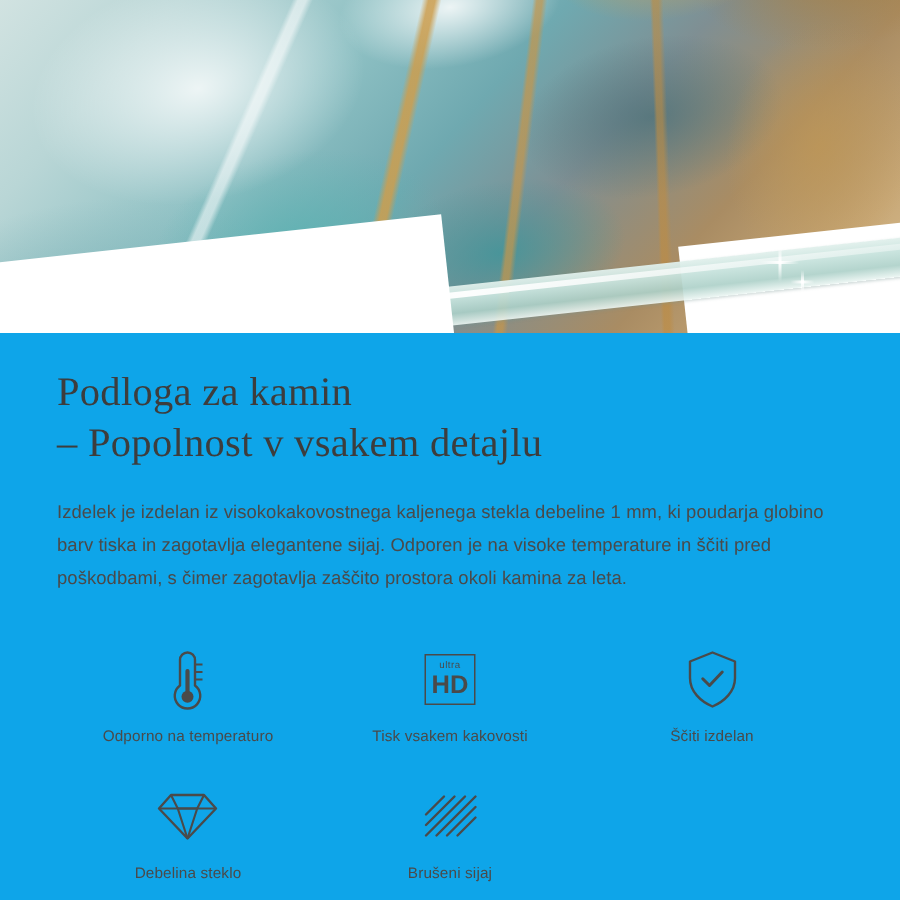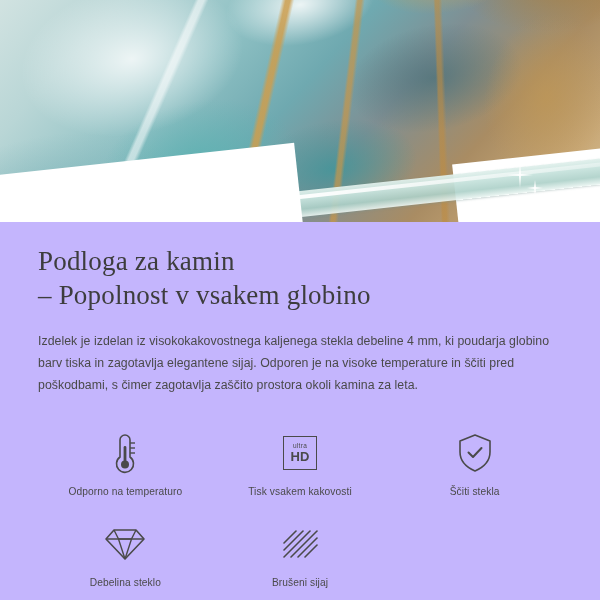--- a/index.html
+++ b/index.html
@@ -8,21 +8,21 @@
     height: 600px;
     background: #ffffff;
     font-family: "Liberation Sans", sans-serif;
     overflow: hidden;
   }
 
   .page {
     position: relative;
     width: 600px;
     height: 600px;
-    background: #c4b5fd;
+    background: #0ea5e9;
   }
 
   
   .hero {
     position: relative;
     width: 600px;
     height: 222px;
     overflow: hidden;
     background: #ffffff;
   }
@@ -171,21 +171,21 @@
     justify-content: center;
     line-height: 1;
   }
   .ultrahd .u {
     font-size: 6.5px;
     letter-spacing: 0.3px;
     color: #4a4a4a;
     margin-bottom: 1px;
   }
   .ultrahd .hd {
-    font-size: 13px;
+    font-size: 17px;
     font-weight: bold;
     color: #4a4a4a;
   }
   svg { display: block; }
 </style>
 </head>
 <body>
 
 <div class="page">
 
@@ -197,24 +197,24 @@
     <div class="hero-edge-hi"></div>
     <div class="hero-mask-left"></div>
     <div class="sparkle sp1"></div>
     <div class="sparkle sp2"></div>
   </div>
 
   <div class="content">
 
     <h1 class="headline">
       <span>Podloga za kamin</span>
-      <span class="l2">– Popolnost v vsakem globino</span>
+      <span class="l2">– Popolnost v vsakem detajlu</span>
     </h1>
 
-    <p class="body">Izdelek je izdelan iz visokokakovostnega kaljenega stekla debeline 4 mm, ki poudarja globino barv tiska in zagotavlja elegantene sijaj. Odporen je na visoke temperature in ščiti pred poškodbami, s čimer zagotavlja zaščito prostora okoli kamina za leta.</p>
+    <p class="body">Izdelek je izdelan iz visokokakovostnega kaljenega stekla debeline 1 mm, ki poudarja globino barv tiska in zagotavlja elegantene sijaj. Odporen je na visoke temperature in ščiti pred poškodbami, s čimer zagotavlja zaščito prostora okoli kamina za leta.</p>
 
     <div class="features">
 
       <div class="feature">
         <div class="feature-icon">
           <svg width="30" height="44" viewBox="0 0 30 44">
             <path d="M15 4 a5 5 0 0 1 5 5 v17 a8.5 8.5 0 1 1 -10 0 V9 a5 5 0 0 1 5 -5 z" fill="none" stroke="#4a4a4a" stroke-width="1.6"></path>
             <circle cx="15" cy="33.5" r="4" fill="#4a4a4a"></circle>
             <rect x="13.6" y="15" width="2.8" height="16" rx="1.4" fill="#4a4a4a"></rect>
             <line x1="20" y1="12" x2="25" y2="12" stroke="#4a4a4a" stroke-width="1.4"></line>
@@ -235,21 +235,21 @@
         <div class="feature-label">Tisk vsakem kakovosti</div>
       </div>
 
       <div class="feature">
         <div class="feature-icon">
           <svg width="38" height="42" viewBox="0 0 38 42">
             <path d="M19 3 L34 9 v11 c0 9 -7 15.5 -15 19 C11 35.5 4 29 4 20 V9 Z" fill="none" stroke="#4a4a4a" stroke-width="1.6" stroke-linejoin="round"></path>
             <path d="M12.5 20.5 l4.5 4.5 l8.5 -9" fill="none" stroke="#4a4a4a" stroke-width="2" stroke-linecap="round" stroke-linejoin="round"></path>
           </svg>
         </div>
-        <div class="feature-label">Ščiti stekla</div>
+        <div class="feature-label">Ščiti izdelan</div>
       </div>
 
       <div class="feature">
         <div class="feature-icon">
           <svg width="42" height="36" viewBox="0 0 42 36">
             <path d="M10 4 H32 L40 13 L21 33 L2 13 Z" fill="none" stroke="#4a4a4a" stroke-width="1.6" stroke-linejoin="round"></path>
             <path d="M2 13 H40" stroke="#4a4a4a" stroke-width="1.4"></path>
             <path d="M10 4 L14.5 13 L21 33" fill="none" stroke="#4a4a4a" stroke-width="1.4"></path>
             <path d="M32 4 L27.5 13 L21 33" fill="none" stroke="#4a4a4a" stroke-width="1.4"></path>
             <path d="M14.5 13 H27.5" stroke="#4a4a4a" stroke-width="1.4"></path>

